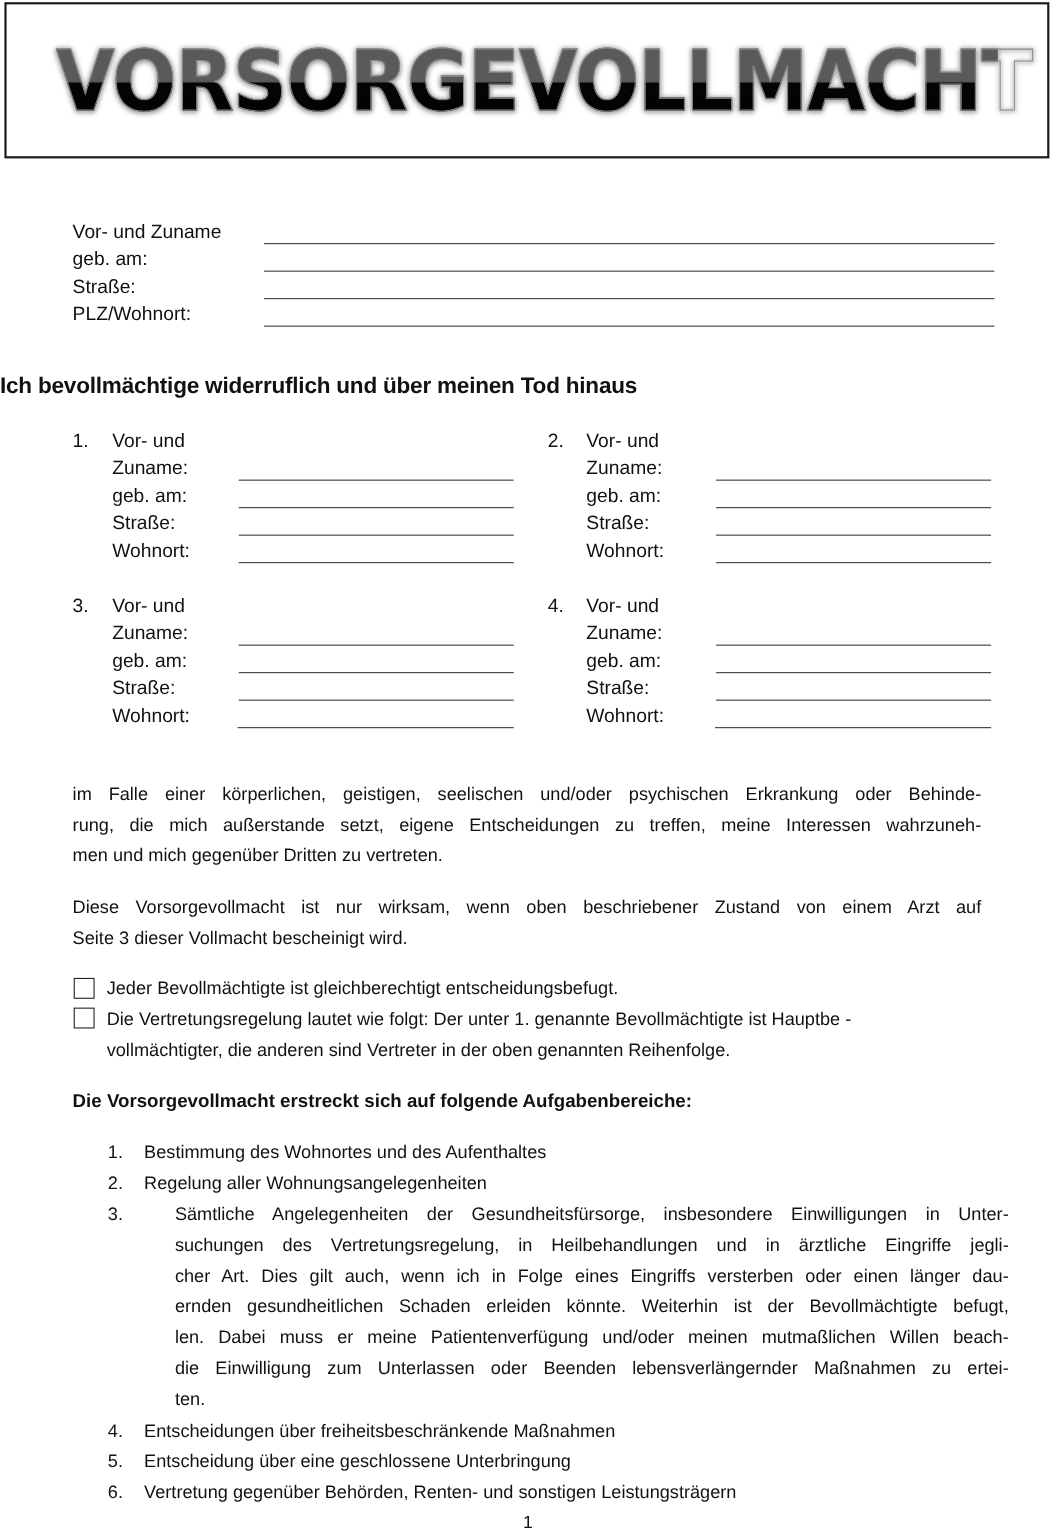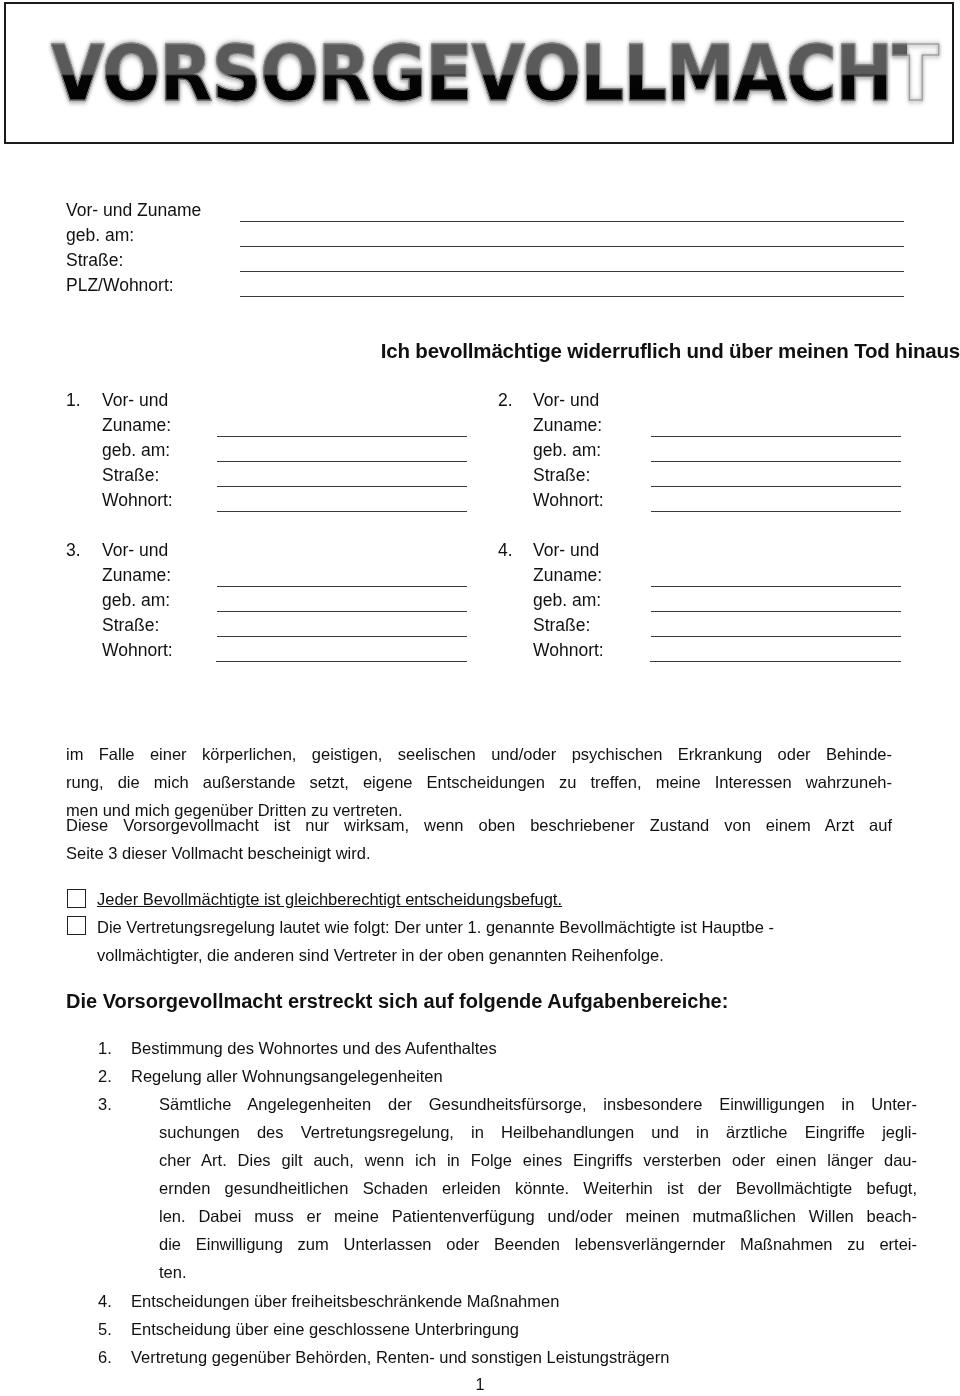--- a/index.html
+++ b/index.html
@@ -25,36 +25,36 @@
     -webkit-background-clip: text; background-clip: text;
     color: transparent;
     -webkit-text-stroke: 1px #8a8a8a;
     filter: drop-shadow(0 0 2px #bbb) drop-shadow(0 1px 2px #999);
   }
 
   .lbl { font-size: 17.5px; line-height: 25px; color: #111; white-space: nowrap; }
   .uline { height: 0; border-top: 1.6px solid #3a3a3a; }
 
   .heading {
-    left: 0; width: 960px; top: 336px; text-align: right;
+    left: 0; width: 960px; top: 336px; text-align: left;
     font-size: 20.5px; font-weight: bold; line-height: 30px;
     letter-spacing: -0.2px;
   }
 
   .para {
     font-size: 16.5px; line-height: 28px; text-align: justify;
     color: #111;
   }
   .para .ln { display: block; white-space: nowrap; text-align-last: justify; }
   .para .ln.last { text-align-last: left; }
 
   .cb {
     width: 19px; height: 19px; border: 1.6px solid #222; box-sizing: border-box; background: #fff;
   }
-  .bold-h { font-size: 20px; font-weight: bold; line-height: 28px; white-space: nowrap; }
+  .bold-h { font-size: 17px; font-weight: bold; line-height: 28px; white-space: nowrap; }
   .list-num { font-size: 16.5px; line-height: 28px; }
   .list-text { font-size: 16.5px; line-height: 28px; }
   .list-text .ln { display: block; white-space: nowrap; }
   .list-text .ln.j { text-align: justify; text-align-last: justify; }
   .pagenum { left: 0; width: 960px; text-align: center; top: 1374px; font-size: 16px; line-height: 22px; }
 </style>
 </head>
 <body>
 
 <div class="abs title-box">
@@ -109,33 +109,33 @@
 <div class="abs lbl" style="left:533px; top:538px;">Vor- und</div>
 <div class="abs lbl" style="left:533px; top:563px;">Zuname:</div>
 <div class="abs lbl" style="left:533px; top:588px;">geb. am:</div>
 <div class="abs lbl" style="left:533px; top:613px;">Straße:</div>
 <div class="abs lbl" style="left:533px; top:638px;">Wohnort:</div>
 <div class="abs uline" style="left:651px; width:250px; top:586px;"></div>
 <div class="abs uline" style="left:651px; width:250px; top:611px;"></div>
 <div class="abs uline" style="left:651px; width:250px; top:636px;"></div>
 <div class="abs uline" style="left:650px; width:251px; top:661px;"></div>
 
-<div class="abs para" style="left:66px; width:826px; top:708px;margin-top:32px;">
+<div class="abs para" style="left:66px; width:826px; top:708px;">
   <span class="ln">im Falle einer körperlichen, geistigen, seelischen und/oder psychischen Erkrankung oder Behinde-</span>
   <span class="ln">rung, die mich außerstande setzt, eigene Entscheidungen zu treffen, meine Interessen wahrzuneh-</span>
   <span class="ln last">men und mich gegenüber Dritten zu vertreten.</span>
 </div>
 
 <div class="abs para" style="left:66px; width:826px; top:811px;">
   <span class="ln">Diese Vorsorgevollmacht ist nur wirksam, wenn oben beschriebener Zustand von einem Arzt auf</span>
   <span class="ln last">Seite 3 dieser Vollmacht bescheinigt wird.</span>
 </div>
 
 <div class="abs cb" style="left:67px; top:889px;"></div>
-<div class="abs list-text" style="left:97px; top:885px;text-decoration:underline;">
+<div class="abs list-text" style="left:97px; top:885px;">
   <span class="ln">Jeder Bevollmächtigte ist gleichberechtigt entscheidungsbefugt.</span>
 </div>
 <div class="abs cb" style="left:67px; top:916px;"></div>
 <div class="abs list-text" style="left:97px; top:913px;">
   <span class="ln">Die Vertretungsregelung lautet wie folgt: Der unter 1. genannte Bevollmächtigte ist Hauptbe  -</span>
   <span class="ln">vollmächtigter, die anderen sind Vertreter in der oben genannten Reihenfolge.</span>
 </div>
 
 <div class="abs bold-h" style="left:66px; top:987px;">Die Vorsorgevollmacht erstreckt sich auf folgende Aufgabenbereiche:</div>
 

